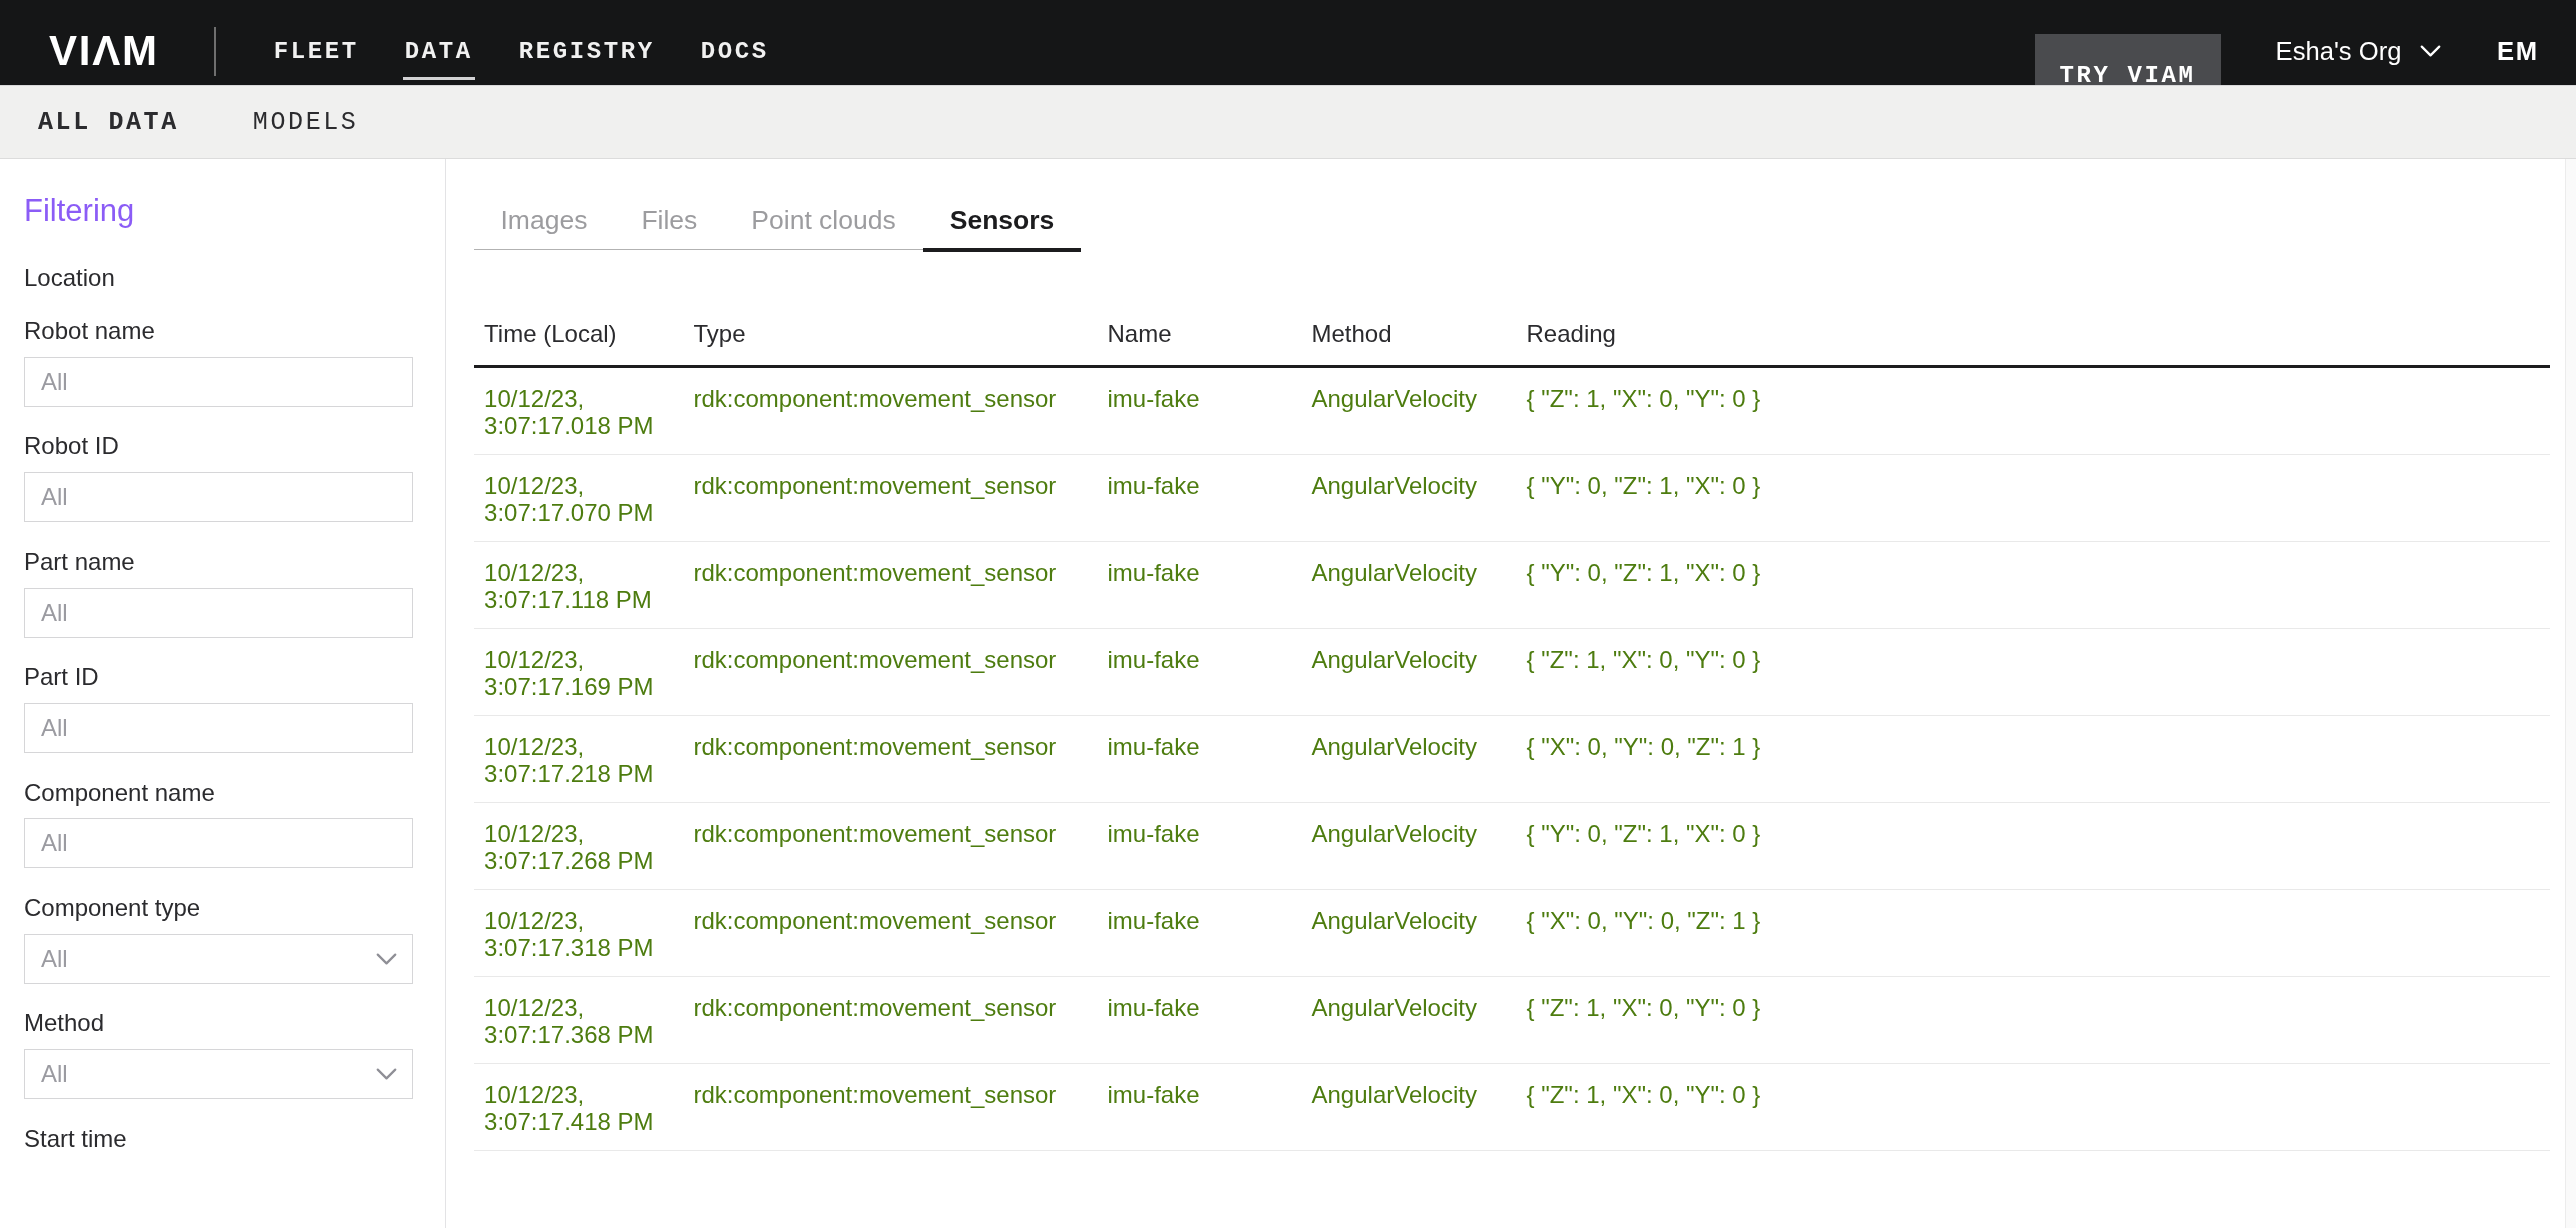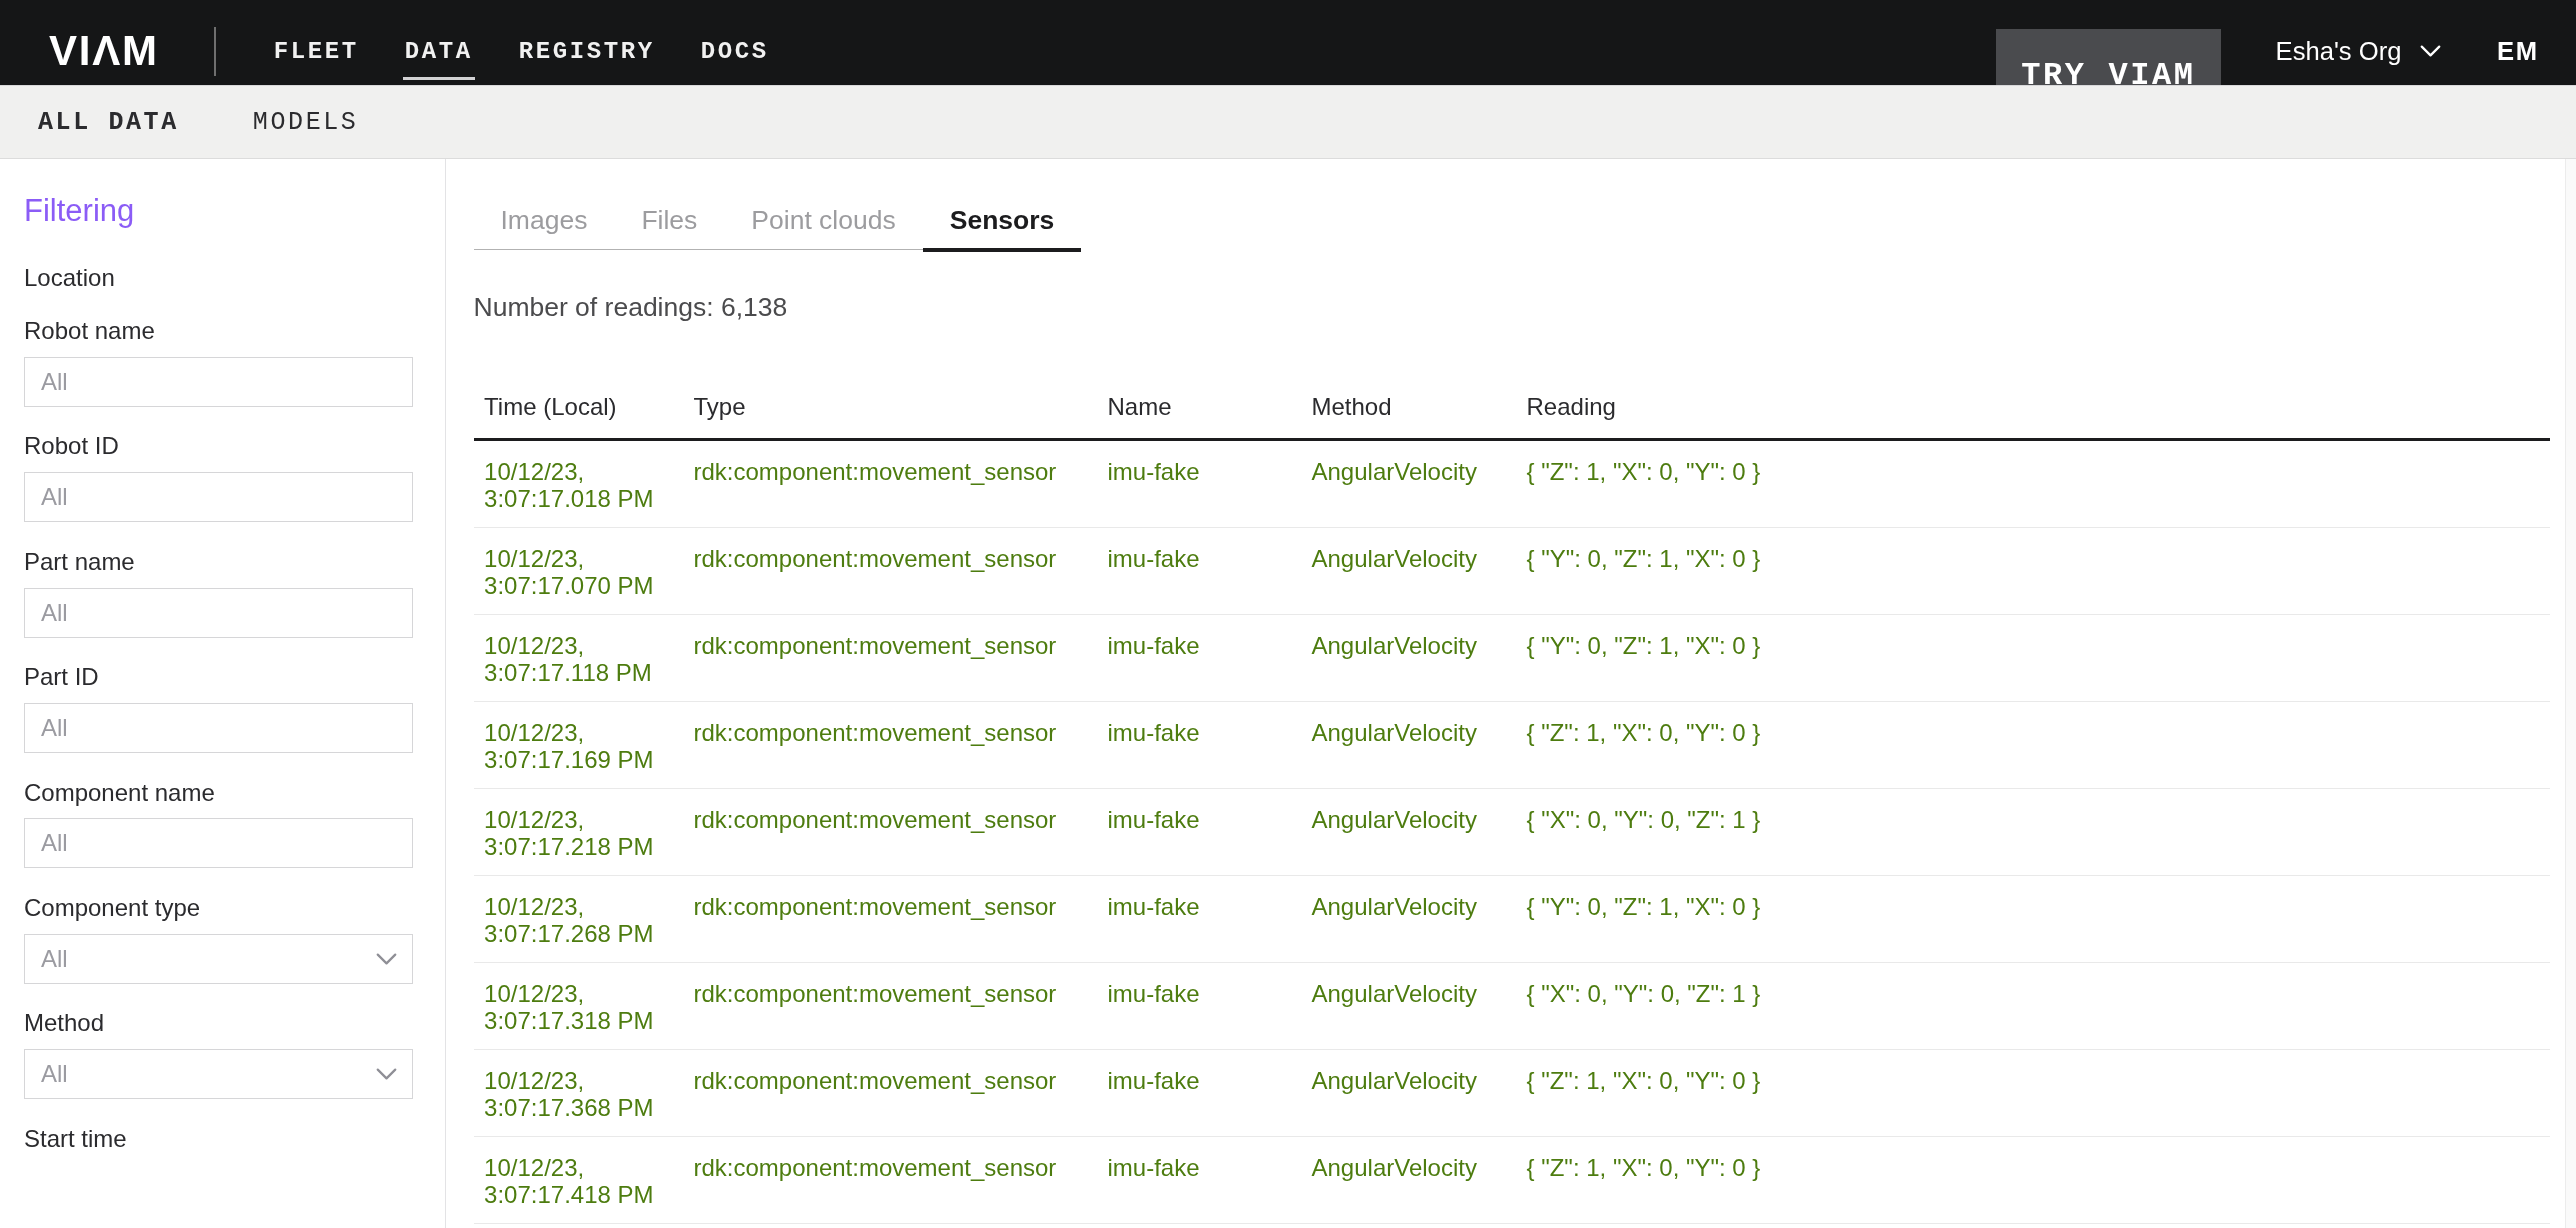--- a/index.html
+++ b/index.html
@@ -24,21 +24,21 @@
   .topnav-link {
     font-family:"Liberation Mono", monospace; font-size:24px; font-weight:700;
     letter-spacing:2.6px; color:#f1f1f1; text-decoration:none; position:relative; cursor:pointer;
   }
   .topnav-link.active::after {
     content:""; position:absolute; left:-1.8px; right:-1.8px; bottom:-15px; height:2.6px; background:#d2d2d4;
   }
   .topnav-right { margin-left:auto; display:flex; align-items:center; gap:55px; margin-right:37px; }
   .try-btn {
     background:#4a4b4e; color:#ffffff; border:none; cursor:pointer;
-    font-family:"Liberation Mono", monospace; font-size:32px; font-weight:700;
+    font-family:"Liberation Mono", monospace; font-size:24px; font-weight:700;
     letter-spacing:2.6px; padding:28px 25px;margin-top:48px;
   }
   .org { display:flex; align-items:center; gap:17.6px; color:#ffffff; font-size:25.6px; cursor:pointer; }
   .org .chev { display:flex; align-items:center; }
   .avatar {
     color:#ffffff; font-size:25.6px; font-weight:700; letter-spacing:1.8px; cursor:pointer;
   }
 
   
   .subnav {
@@ -228,21 +228,20 @@
       <span class="tab">Images</span>
 
       <span class="tab">Files</span>
 
       <span class="tab">Point clouds</span>
 
       <span class="tab active">Sensors</span>
 
   </div>
 
-  <div class="readings">Number of readings: 6,138</div>
 
   <table class="data-table">
     <colgroup>
       <col style="width:220px">
         <col style="width:414px">
         <col style="width:204px">
         <col style="width:215px">
         <col>
     </colgroup>
     <thead>

